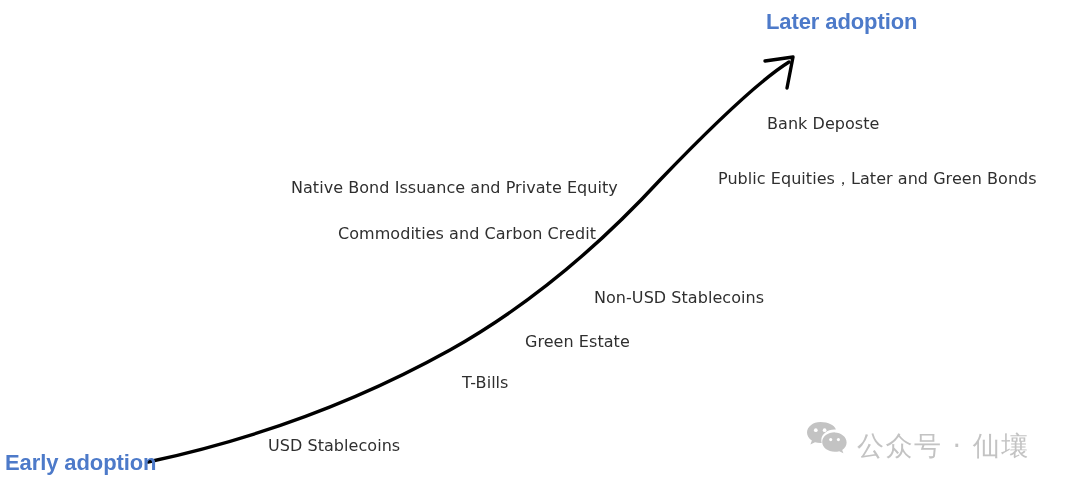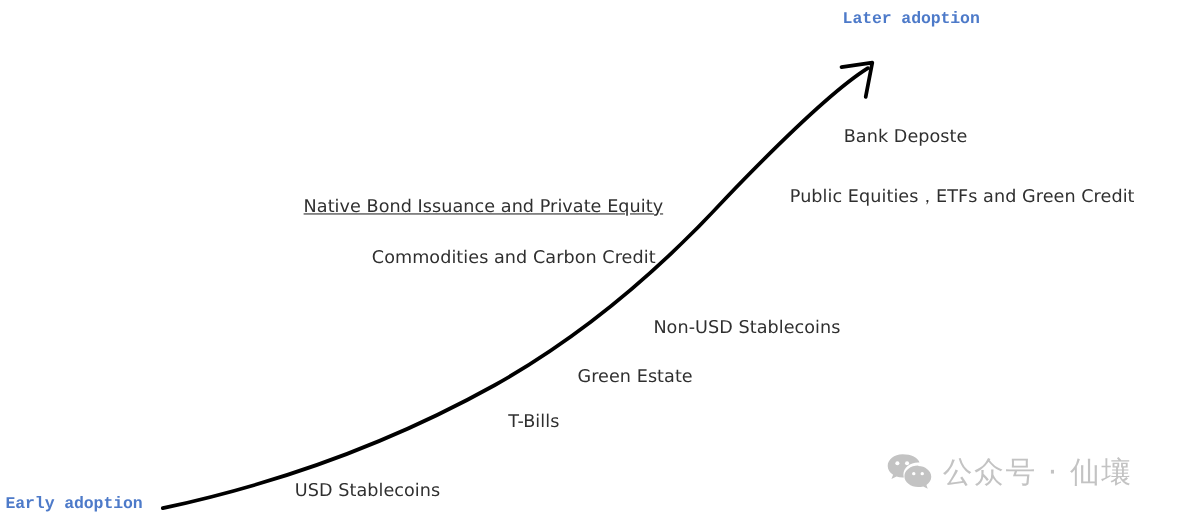--- a/index.html
+++ b/index.html
@@ -19,23 +19,23 @@
   }
   #curve-svg {
     position: absolute;
     left: 0;
     top: 0;
     width: 1070px;
     height: 478px;
   }
   .endpoint-label {
     position: absolute;
-    font-family: Liberation Mono, monospace;
+    font-family: Liberation Sans, sans-serif;
     font-weight: bold;
-    font-size: 15px;
+    font-size: 22px;
     letter-spacing: -0.1px;
     white-space: nowrap;
   }
   .stage-label {
     position: absolute;
     font-family: "DejaVu Sans", sans-serif;
     font-weight: normal;
     font-size: 16px;
     color: #2f2f2f;
     white-space: nowrap;
@@ -49,20 +49,21 @@
     left: 806px;
     top: 411px;
     opacity: 1;
   }
   #watermark-text {
     font-family: "DejaVu Sans", sans-serif;
     font-size: 27px;
     color: #c3c3c3;
     white-space: nowrap;
     letter-spacing: 1.5px;
+    margin-top: 17px;
   }
   #wechat-icon {
     width: 42px;
     height: 36px;
     display: block;
   }
 </style>
 </head>
 <body>
 
@@ -84,23 +85,23 @@
 
 
   <div class="stage-label" style="left:462px; top:373px;">T-Bills</div>
 
   <div class="stage-label" style="left:525px; top:332px;">Green Estate</div>
 
   <div class="stage-label" style="left:594px; top:288px;">Non-USD Stablecoins</div>
 
   <div class="stage-label" style="left:338px; top:224px;text-align:center;">Commodities and Carbon Credit</div>
 
-  <div class="stage-label" style="left:276px; top:178px;text-decoration:underline;">Native Bond Issuance and Private Equity</div>
+  <div class="stage-label" style="left:291px; top:178px;">Native Bond Issuance and Private Equity</div>
 
-  <div class="stage-label" style="left:718px; top:169px;">Public Equities，ETFs and Green Credit</div>
+  <div class="stage-label" style="left:718px; top:169px;">Public Equities，Later and Green Bonds</div>
 
   <div class="stage-label" style="left:767px; top:114px;">Bank Deposte</div>
 
   <div id="watermark">
     <svg id="wechat-icon" viewBox="0 0 42 36" xmlns="http://www.w3.org/2000/svg">
       <path d="M14.5 2 C6.8 2 1 6.9 1 12.6 c0 3.2 1.9 6.1 4.9 8 L4.4 24.5 l4.6-2.3
                c1.7 0.5 3.6 0.8 5.5 0.8 0.4 0 0.8 0 1.2 0 -0.3-0.9-0.4-1.9-0.4-2.9
                0-5.9 5.9-10.7 13.2-10.7 0.5 0 0.9 0 1.4 0.1 C28.7 5.2 22.3 2 14.5 2 z" fill="#c3c3c3"></path>
       <circle cx="9.8" cy="10.2" r="1.85" fill="#ffffff"></circle>
       <circle cx="18.6" cy="10.2" r="1.85" fill="#ffffff"></circle>

